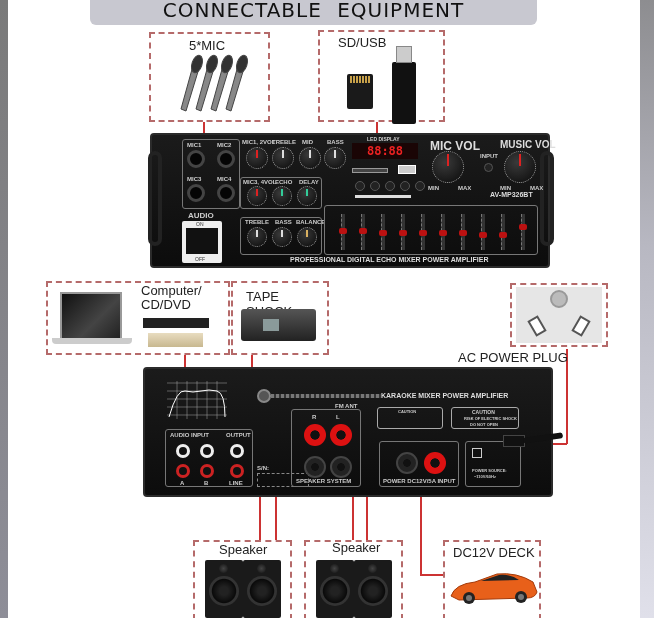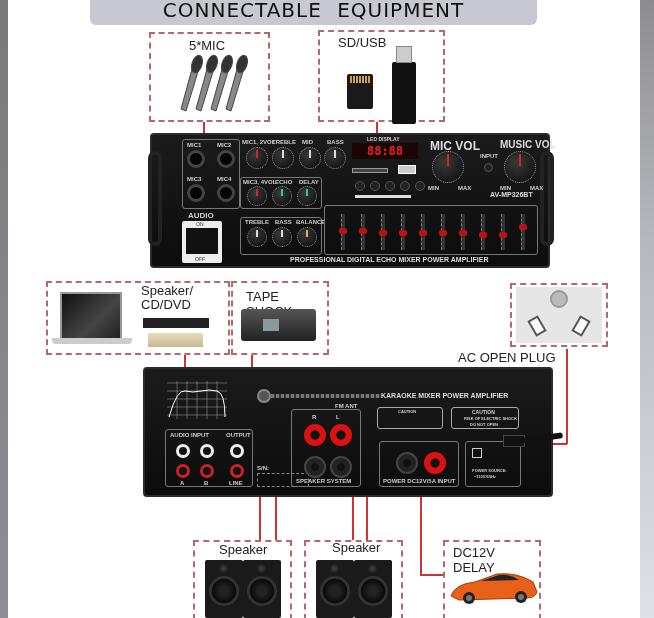--- a/index.html
+++ b/index.html
@@ -171,21 +171,21 @@
     <div class="slider" style="left:116px;top:8px;--pos:16px;"></div>
     <div class="slider" style="left:136px;top:8px;--pos:16px;"></div>
     <div class="slider" style="left:156px;top:8px;--pos:18px;"></div>
     <div class="slider" style="left:176px;top:8px;--pos:18px;"></div>
     <div class="slider" style="left:196px;top:8px;--pos:10px;"></div>
   </div>
   <div class="small" style="left:138px;top:121px;font-size:7px;">PROFESSIONAL DIGITAL ECHO MIXER POWER AMPLIFIER</div>
 </div>
 
 <div class="dbox" style="left:46px;top:281px;width:184px;height:74px;">
-  <div class="lbl" style="left:93px;top:1px;line-height:14px;">Speaker/</div>
+  <div class="lbl" style="left:93px;top:1px;line-height:14px;">Computer/</div>
   <div class="lbl" style="left:93px;top:15px;line-height:14px;">CD/DVD</div>
   <div style="position:absolute;left:12px;top:9px;width:62px;height:46px;background:linear-gradient(135deg,#111,#444 60%,#222);border:2px solid #999;border-bottom:none;"></div>
   <div style="position:absolute;left:4px;top:55px;width:80px;height:6px;background:#ccc;border-radius:0 0 4px 4px;"></div>
   <div style="position:absolute;left:95px;top:35px;width:66px;height:10px;background:#222;"></div>
   <div style="position:absolute;left:100px;top:50px;width:55px;height:14px;background:linear-gradient(#e8dcc0,#c8b890);"></div>
 </div>
 
 <div class="dbox" style="left:231px;top:281px;width:98px;height:74px;">
   <div class="lbl" style="left:13px;top:6px;">TAPE SHOCK</div>
   <div style="position:absolute;left:8px;top:26px;width:75px;height:32px;background:linear-gradient(#555,#222);border-radius:3px;">
@@ -193,21 +193,21 @@
   </div>
 </div>
 
 <div class="dbox" style="left:510px;top:283px;width:98px;height:64px;">
   <div style="position:absolute;left:4px;top:2px;width:86px;height:56px;background:#e6e6e6;">
     <div style="position:absolute;left:34px;top:3px;width:18px;height:18px;border-radius:50%;background:#bbb;border:2px solid #999;"></div>
     <div style="position:absolute;left:15px;top:30px;width:12px;height:18px;background:#fff;border:2px solid #555;transform:rotate(-30deg);"></div>
     <div style="position:absolute;left:59px;top:30px;width:12px;height:18px;background:#fff;border:2px solid #555;transform:rotate(30deg);"></div>
   </div>
 </div>
-<div class="lbl" style="left:458px;top:350px;">AC OPEN PLUG</div>
+<div class="lbl" style="left:458px;top:350px;">AC POWER PLUG</div>
 
 <div class="amp" style="left:143px;top:367px;width:410px;height:130px;">
 
   <svg width="60" height="40" style="position:absolute;left:22px;top:12px;">
     <g stroke="#aaa" stroke-width="0.5">
       <line x1="0" y1="2" x2="60" y2="2"></line>
         <line x1="0" y1="10" x2="60" y2="10"></line>
         <line x1="0" y1="18" x2="60" y2="18"></line>
         <line x1="0" y1="26" x2="60" y2="26"></line>
         <line x1="0" y1="34" x2="60" y2="34"></line>
@@ -292,21 +292,21 @@
     <div class="tw" style="left:14px;top:4px;width:9px;height:9px;"></div>
     <div class="woof" style="left:4px;top:16px;width:30px;height:30px;"></div>
   </div>
   <div class="spk" style="left:48px;top:18px;width:38px;height:58px;">
     <div class="tw" style="left:14px;top:4px;width:9px;height:9px;"></div>
     <div class="woof" style="left:4px;top:16px;width:30px;height:30px;"></div>
   </div>
 </div>
 
 <div class="dbox" style="left:443px;top:540px;width:98px;height:80px;">
-  <div class="lbl" style="left:8px;top:3px;">DC12V DELAY</div>
+  <div class="lbl" style="left:8px;top:3px;">DC12V DECK</div>
   <svg width="92" height="40" style="position:absolute;left:2px;top:26px;">
     <path d="M4 28 Q8 16 28 14 L50 6 Q70 4 86 14 L90 24 Q88 30 80 30 L12 32 Z" fill="#e8601a" stroke="#a33a0a" stroke-width="1"></path>
     <path d="M34 13 L52 7 Q64 6 72 12 Z" fill="#222"></path>
     <circle cx="22" cy="30" r="6" fill="#222"></circle>
       <circle cx="74" cy="29" r="6" fill="#222"></circle>
     <circle cx="22" cy="30" r="3" fill="#777"></circle>
       <circle cx="74" cy="29" r="3" fill="#777"></circle>
   </svg>
 </div>
 

